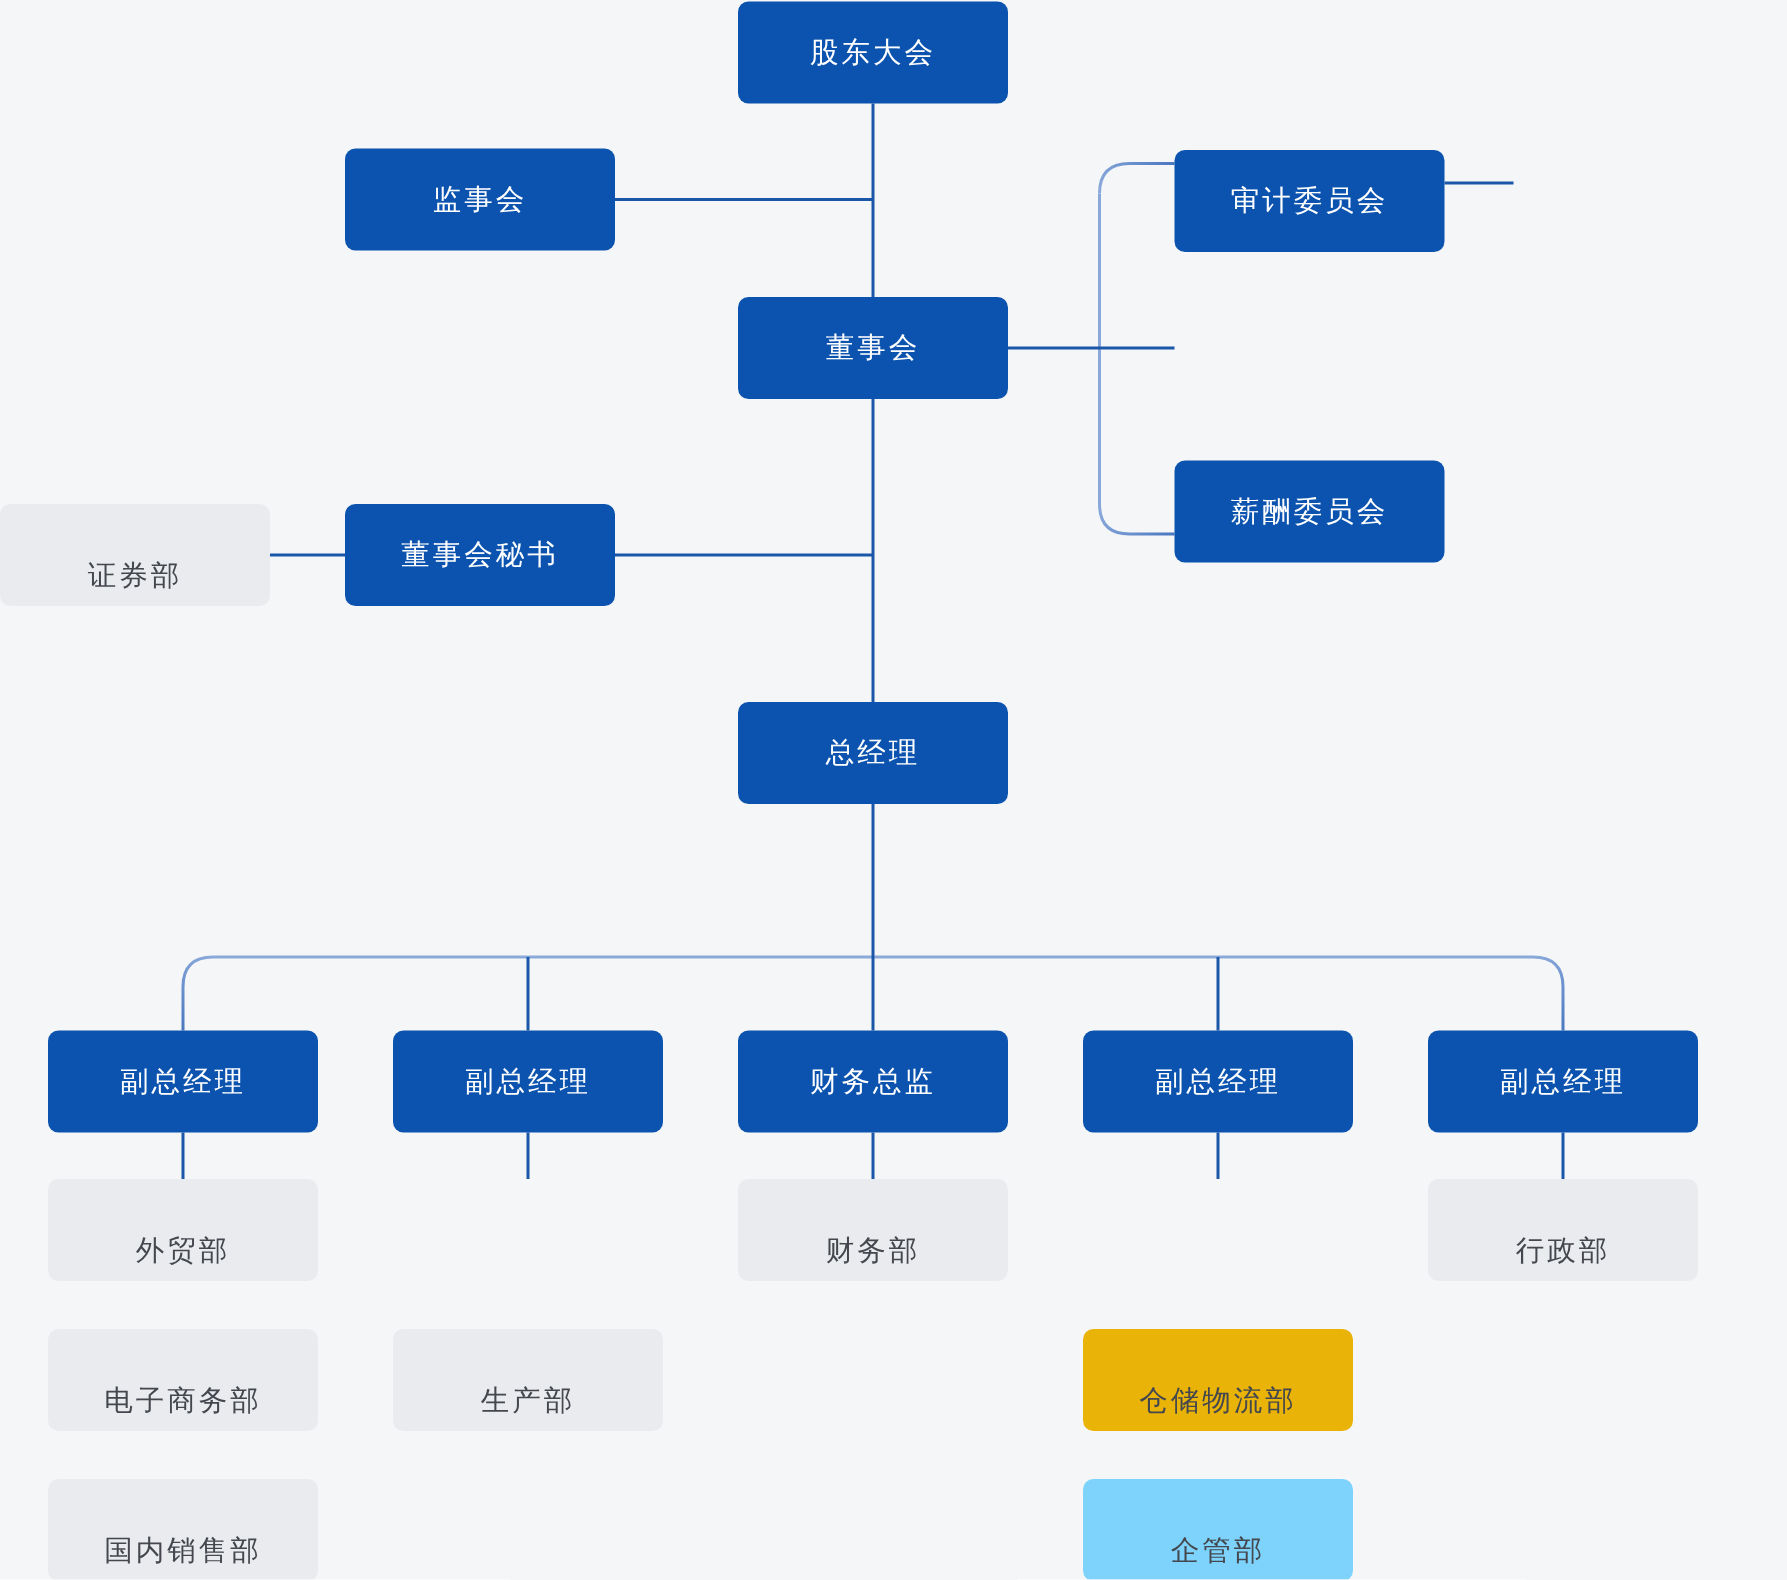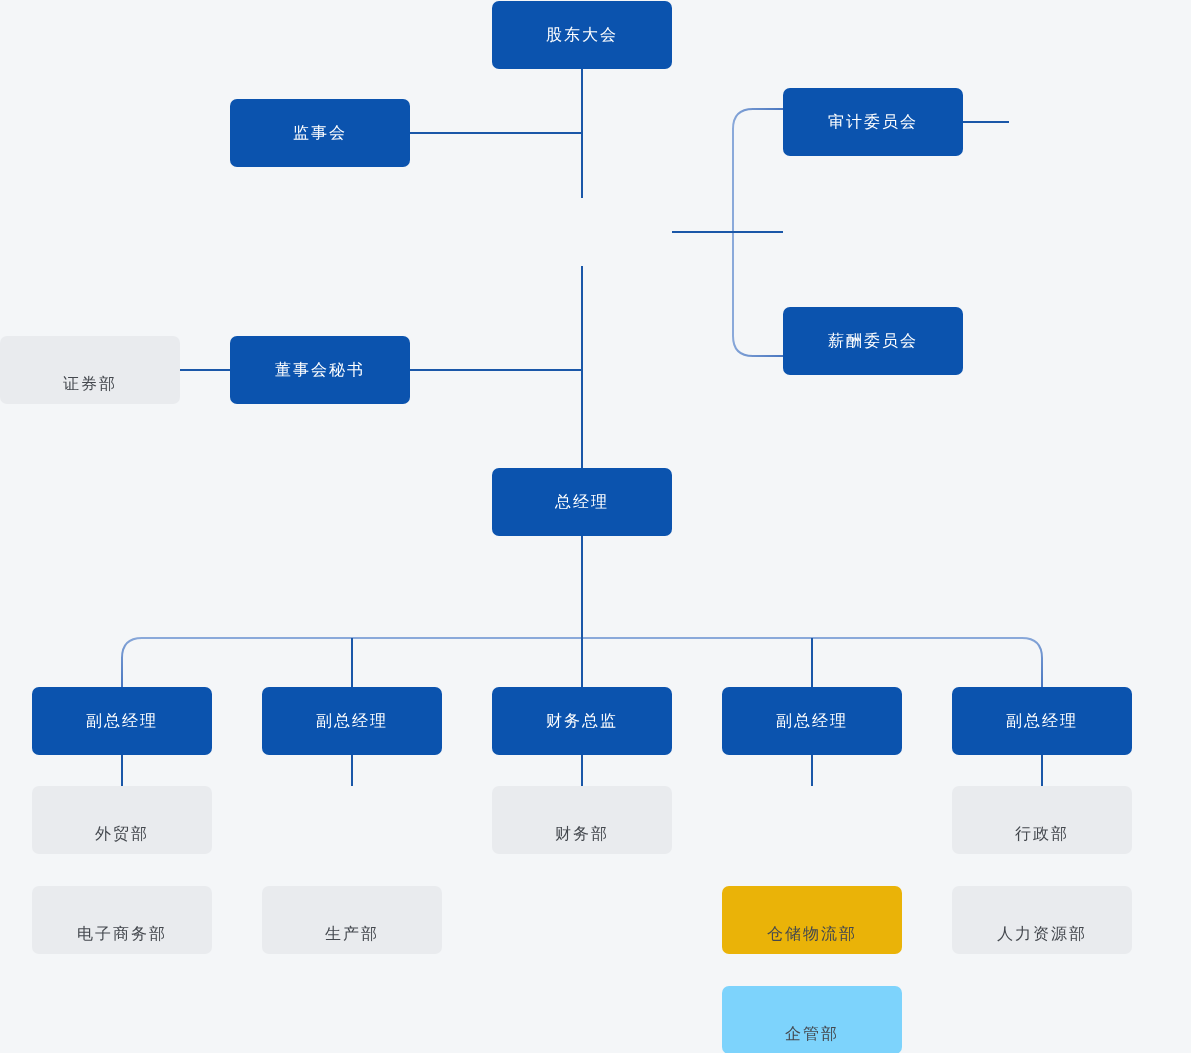--- a/index.html
+++ b/index.html
@@ -38,21 +38,21 @@
     color: #ffffff;
   }
   .node.secondary {
     background: #e9ebee;
   }
   .node.secondary .node-label {
     color: #44484e;
     margin-top: 28px;
   }
   .node-label {
-    font-size: 16px;
+    font-size: 19px;
     letter-spacing: 2px;
     line-height: 1;
     white-space: nowrap;
     user-select: none;
   }
 </style>
 </head>
 <body>
 
 <div id="org-chart" style="background: rgb(244, 246, 248);">
@@ -96,21 +96,24 @@
       <path d="M582 755 V786" stroke="#1a57a8" stroke-width="2" fill="none"></path>
       <path d="M812 755 V786" stroke="#1a57a8" stroke-width="2" fill="none"></path>
       <path d="M1042 755 V786" stroke="#1a57a8" stroke-width="2" fill="none"></path>
     </svg>
 <div class="node primary" style="left: 492px; top: 1px; background: rgb(11, 83, 174);">
       <span class="node-label">股东大会</span>
     </div>
     <div class="node primary" style="left: 230px; top: 99px; background: rgb(11, 83, 174);">
       <span class="node-label">监事会</span>
     </div>
-    <div class="node primary" style="left: 783px; top: 88px; background: rgb(11, 83, 174);">
+    <div class="node primary" style="left: 492px; top: 198px; background: rgb(11, 83, 174);">
+      <span class="node-label">董事会</span>
+    </div>
+    <div class="node primary" style="left: 783px; top: 100px; background: rgb(11, 83, 174);">
       <span class="node-label">审计委员会</span>
     </div>
     <div class="node primary" style="left: 783px; top: 307px; background: rgb(11, 83, 174);">
       <span class="node-label">薪酬委员会</span>
     </div>
     <div class="node secondary" style="left: 0px; top: 336px; background: rgb(233, 235, 238);">
       <span class="node-label">证券部</span>
     </div>
     <div class="node primary" style="left: 230px; top: 336px; background: rgb(11, 83, 174);">
       <span class="node-label">董事会秘书</span>
@@ -132,31 +135,31 @@
     </div>
     <div class="node primary" style="left: 952px; top: 687px; background: rgb(11, 83, 174);">
       <span class="node-label">副总经理</span>
     </div>
     <div class="node secondary" style="left: 32px; top: 786px; background: rgb(233, 235, 238);">
       <span class="node-label">外贸部</span>
     </div>
     <div class="node secondary" style="left: 32px; top: 886px; background: rgb(233, 235, 238);">
       <span class="node-label">电子商务部</span>
     </div>
+    <div class="node secondary" style="left: 32px; top: 986px; background: rgb(233, 235, 238);">
+      <span class="node-label">国内销售部</span>
+    </div>
     <div class="node secondary" style="left: 262px; top: 886px; background: rgb(233, 235, 238);">
       <span class="node-label">生产部</span>
     </div>
     <div class="node secondary" style="left: 492px; top: 786px; background: rgb(233, 235, 238);">
       <span class="node-label">财务部</span>
     </div>
     <div class="node secondary" style="left: 722px; top: 886px; background: #eab308;">
       <span class="node-label">仓储物流部</span>
     </div>
     <div class="node secondary" style="left: 722px; top: 986px; background: #7dd3fc;">
       <span class="node-label">企管部</span>
     </div>
     <div class="node secondary" style="left: 952px; top: 786px; background: rgb(233, 235, 238);">
       <span class="node-label">行政部</span>
     </div>
-    <div class="node secondary" style="left: 952px; top: 886px; background: rgb(233, 235, 238);">
-      <span class="node-label">人力资源部</span>
-    </div>
   </div>
 
 </body></html>

